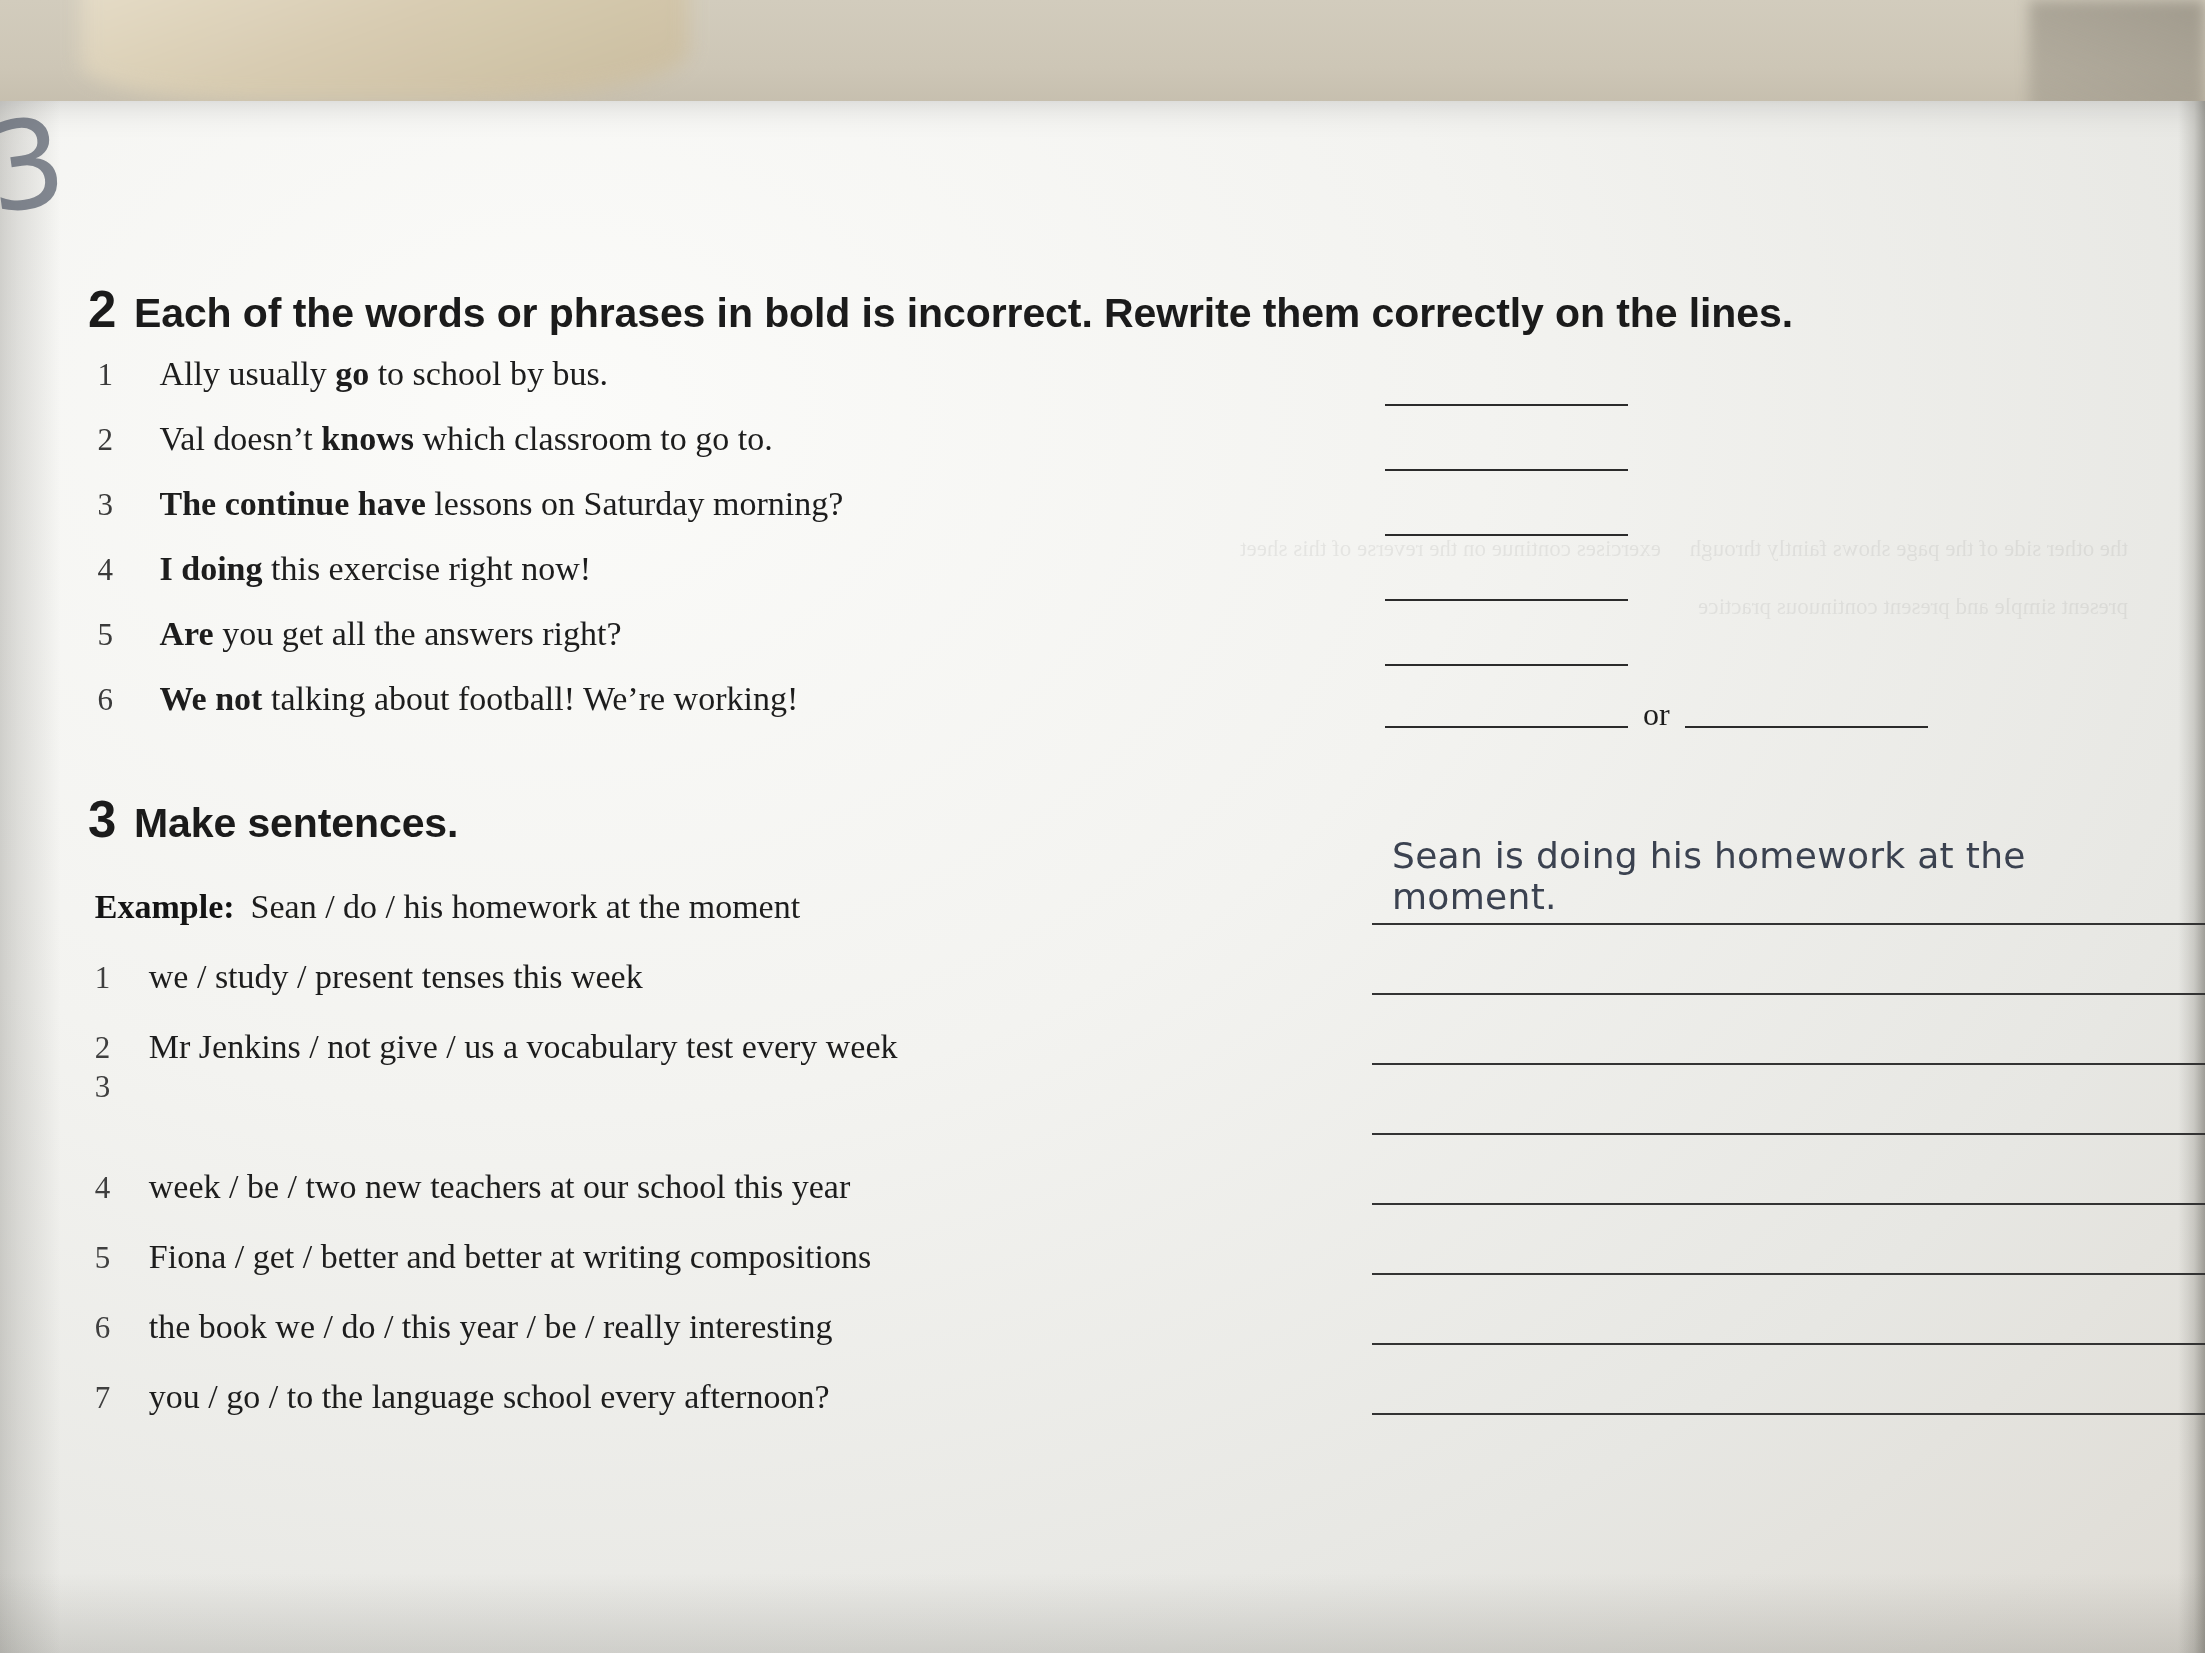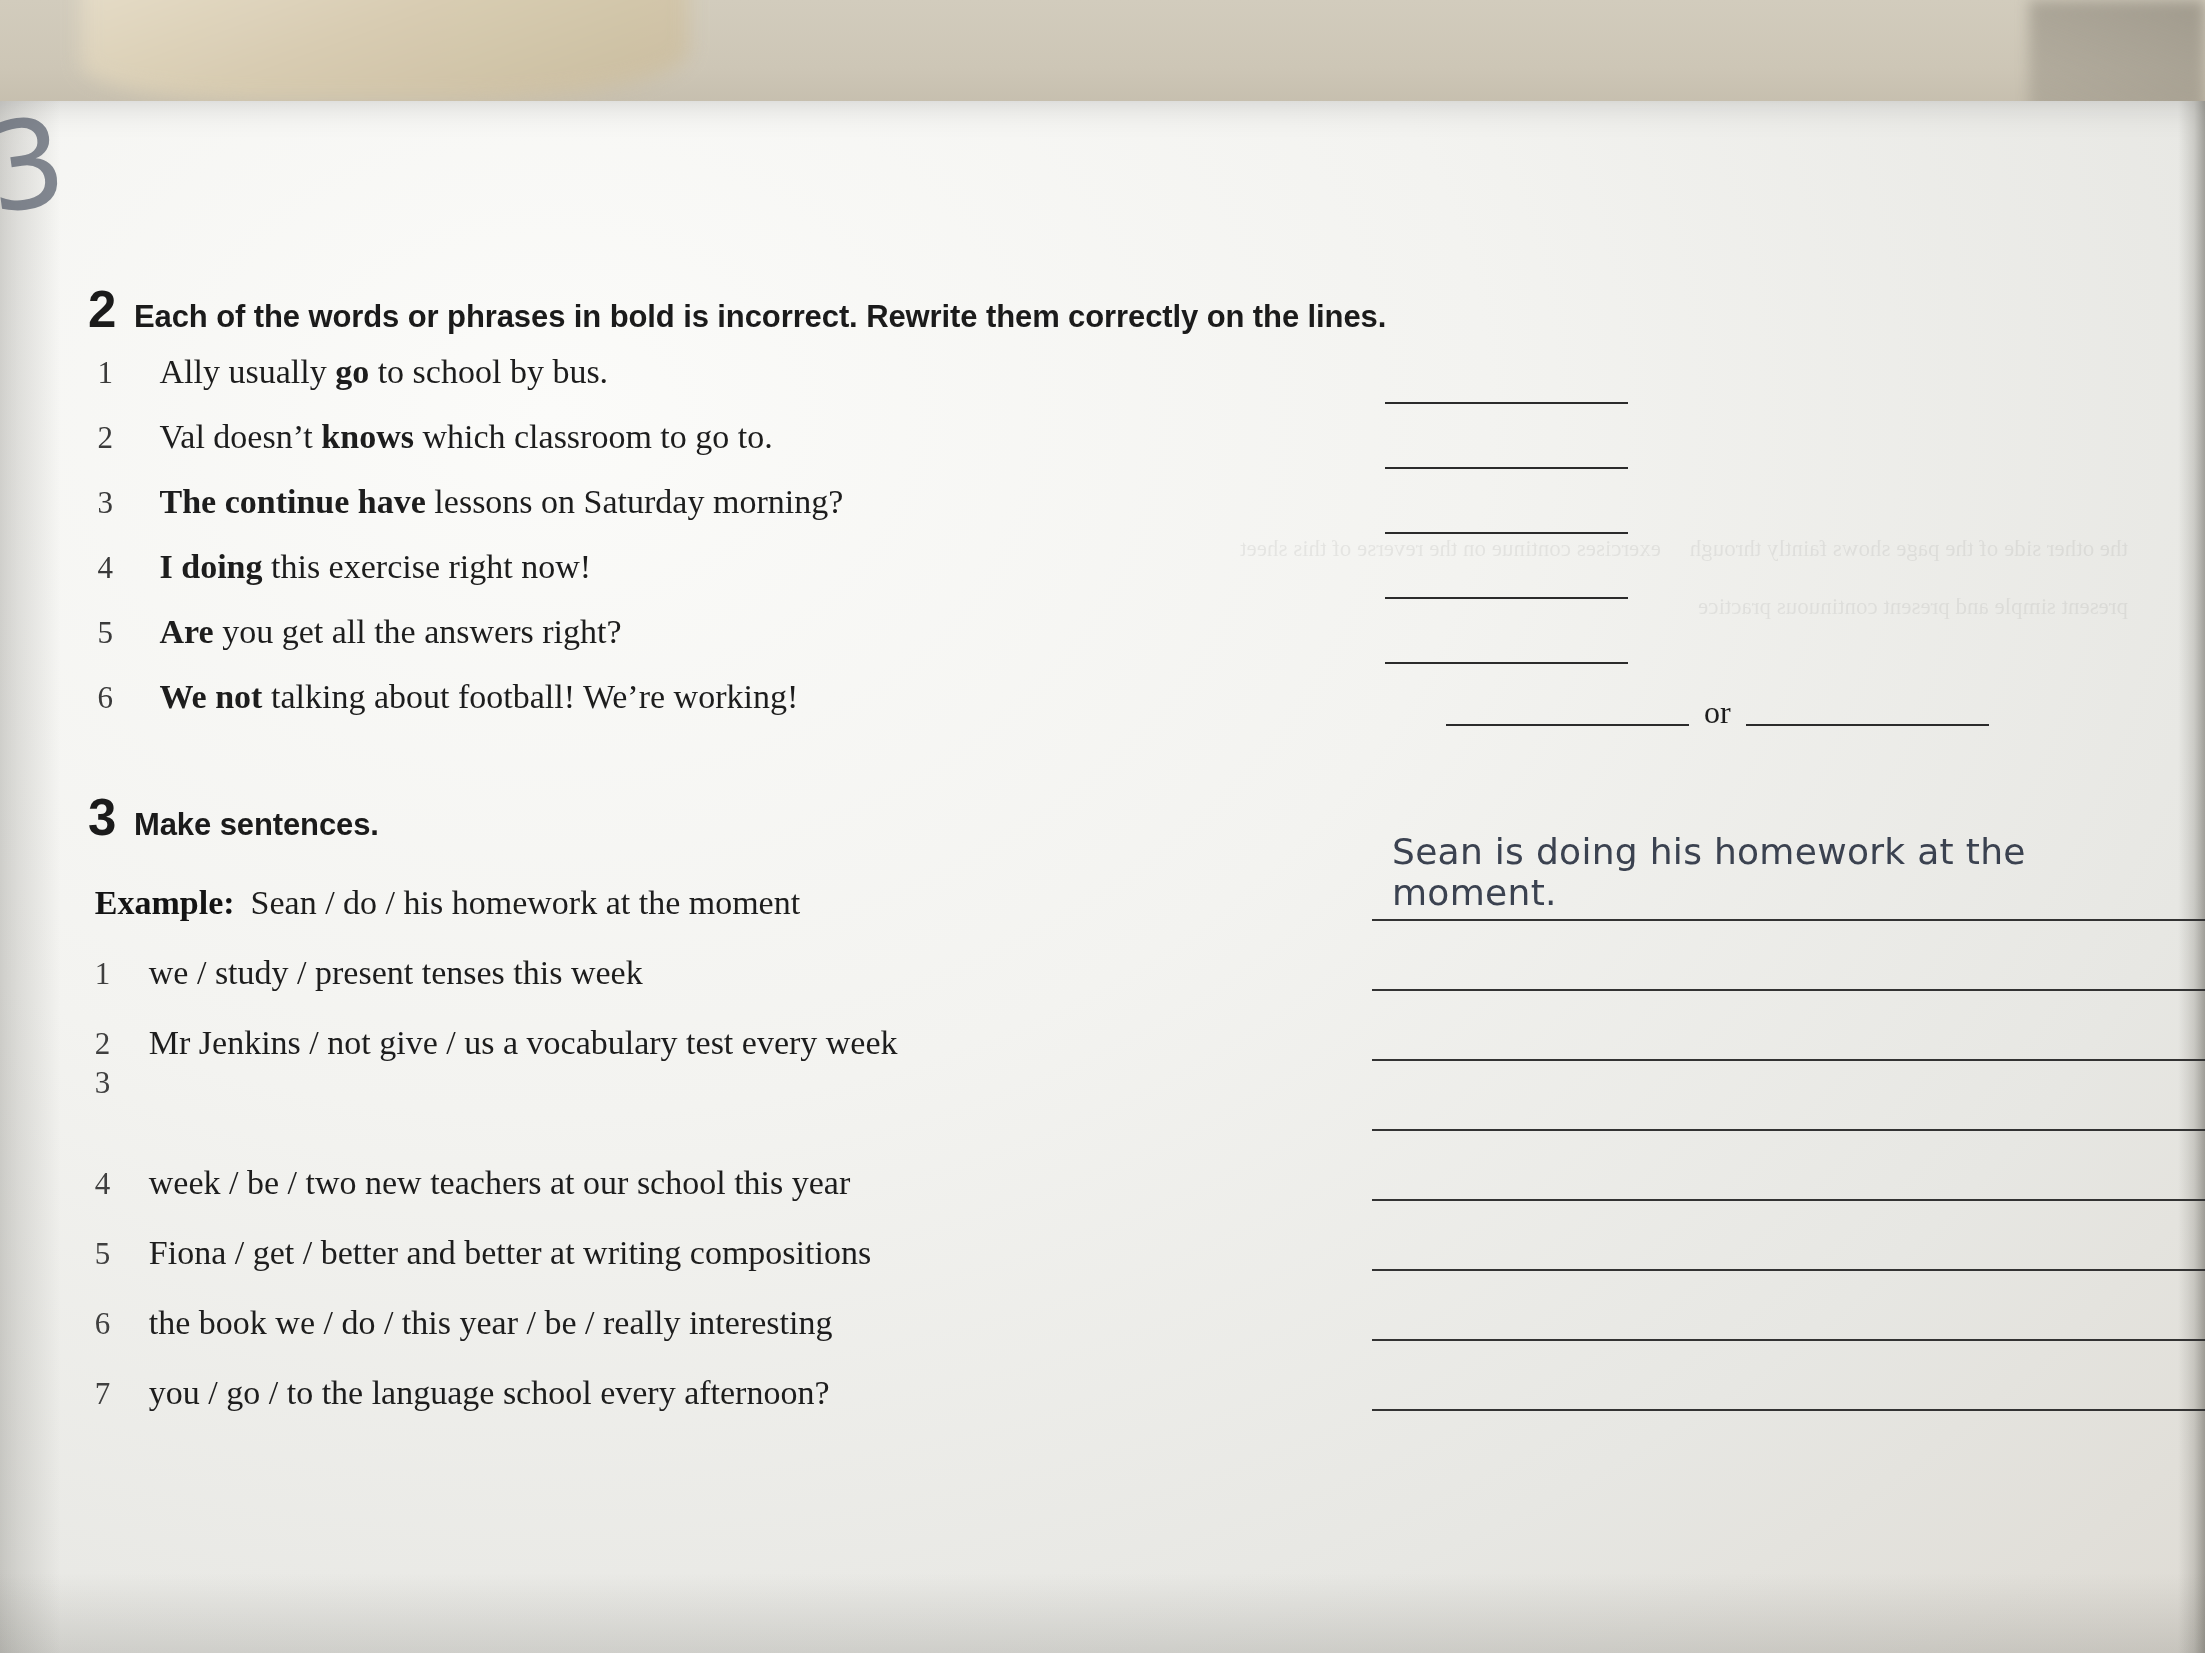--- a/index.html
+++ b/index.html
@@ -78,21 +78,21 @@
   .ex-head{
     display:flex;align-items:baseline;gap:17.6px;
     font-family:"Liberation Sans", sans-serif;
     color:#1b1b1b;
   }
   .ex-num{
     font-weight:bold;font-size:51px;line-height:1;
     font-family:"Liberation Sans", sans-serif;
   }
   .ex-title{
-    font-weight:bold;font-size:31px;letter-spacing:-0.1px;
+    font-weight:bold;font-size:41px;letter-spacing:-0.1px;
   }
 
   ul.items{list-style:none;margin:0;padding:0;}
 
   
   .row2{
     display:flex;align-items:baseline;
     height:65px;
   }
   .row2 .n{
@@ -103,21 +103,21 @@
   }
   .row2 .txt b{font-weight:bold;}
   .row2 .ans{
     position:absolute;left:1297px;
     border-bottom:2px solid #2b2b2b;
     width:243px;height:2.7px;
   }
   .row2-wrap{position:relative;}
 
   .orline{
-    position:absolute;left:1358px;display:flex;align-items:flex-end;gap:15px;
+    position:absolute;left:1297px;display:flex;align-items:flex-end;gap:15px;
   }
   .orline .blank{border-bottom:2px solid #2b2b2b;width:243px;height:2.7px;}
   .orline .or-label{font-size:32px;color:#1d1d1d;line-height:.9;}
 
   
   .ex3{margin-top:49px;}
   .row3{
     position:relative;
     display:flex;align-items:baseline;height:70px;
   }

